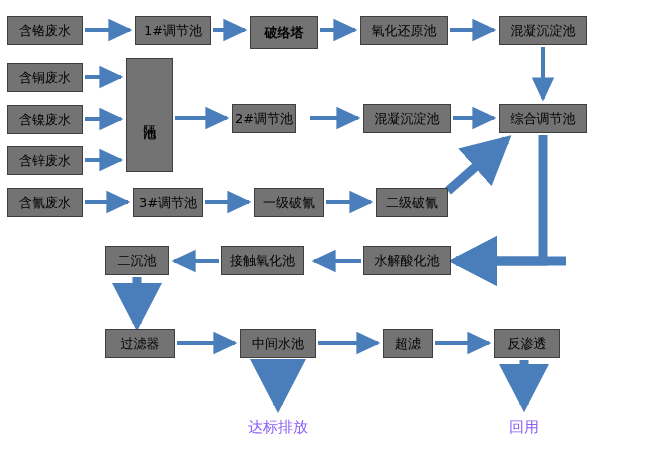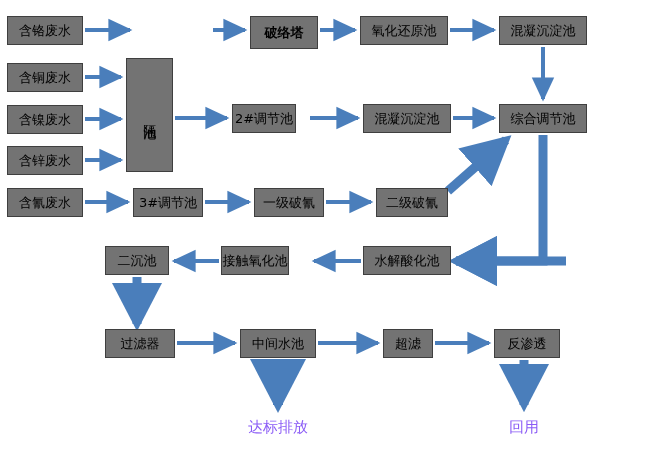--- a/index.html
+++ b/index.html
@@ -89,40 +89,41 @@
 
     <line x1="566" y1="261" x2="456" y2="261" stroke="#4a7ebb" stroke-width="9" fill="none" marker-end="url(#ahb)"></line>
 
     <line x1="278" y1="360" x2="278" y2="405" stroke="#4a7ebb" stroke-width="10" fill="none" marker-end="url(#ahb)"></line>
     <line x1="524" y1="360" x2="524" y2="405" stroke="#4a7ebb" stroke-width="9" fill="none" marker-end="url(#ahb)"></line>
 
     <line x1="137" y1="277" x2="137" y2="324" stroke="#4a7ebb" stroke-width="9" fill="none" marker-end="url(#ahb)"></line>
   </svg>
 
   <div class="node" style="left:7px;top:16px;width:76px;height:29px;">含铬废水</div>
+  <div class="node" style="left:135px;top:16px;width:76px;height:29px;">1#调节池</div>
   <div class="node" style="left:250px;top:16px;width:68px;height:33px;font-weight:bold;">破络塔</div>
   <div class="node" style="left:360px;top:16px;width:88px;height:29px;">氧化还原池</div>
   <div class="node" style="left:499px;top:16px;width:88px;height:29px;">混凝沉淀池</div>
 
   <div class="node" style="left:7px;top:63px;width:76px;height:29px;">含铜废水</div>
   <div class="node" style="left:7px;top:105px;width:76px;height:29px;">含镍废水</div>
   <div class="node" style="left:7px;top:146px;width:76px;height:29px;">含锌废水</div>
   <div class="node vert" style="left:126px;top:58px;width:47px;height:114px;">隔油池</div>
 
   <div class="node" style="left:232px;top:104px;width:64px;height:29px;">2#调节池</div>
   <div class="node" style="left:363px;top:104px;width:88px;height:29px;">混凝沉淀池</div>
   <div class="node" style="left:499px;top:104px;width:88px;height:29px;">综合调节池</div>
 
   <div class="node" style="left:7px;top:188px;width:76px;height:29px;">含氰废水</div>
   <div class="node" style="left:133px;top:188px;width:70px;height:29px;">3#调节池</div>
   <div class="node" style="left:254px;top:188px;width:70px;height:29px;">一级破氰</div>
   <div class="node" style="left:376px;top:188px;width:72px;height:29px;">二级破氰</div>
 
   <div class="node" style="left:105px;top:246px;width:64px;height:29px;">二沉池</div>
-  <div class="node" style="left:221px;top:246px;width:68px;height:29px;">接触氧化池</div>
+  <div class="node" style="left:221px;top:246px;width:83px;height:29px;">接触氧化池</div>
   <div class="node" style="left:363px;top:246px;width:88px;height:29px;">水解酸化池</div>
 
   <div class="node" style="left:105px;top:329px;width:70px;height:29px;">过滤器</div>
   <div class="node" style="left:240px;top:329px;width:76px;height:29px;">中间水池</div>
   <div class="node" style="left:383px;top:329px;width:50px;height:29px;">超滤</div>
   <div class="node" style="left:494px;top:329px;width:66px;height:29px;">反渗透</div>
 
   <div class="plain" style="left:246px;top:418px;width:64px;">达标排放</div>
   <div class="plain" style="left:508px;top:418px;width:32px;">回用</div>
 

